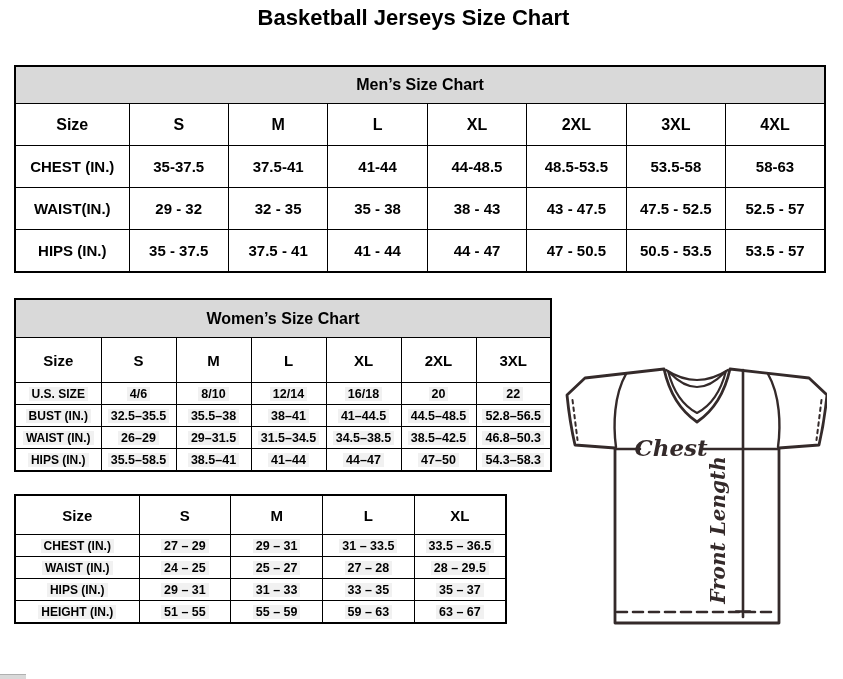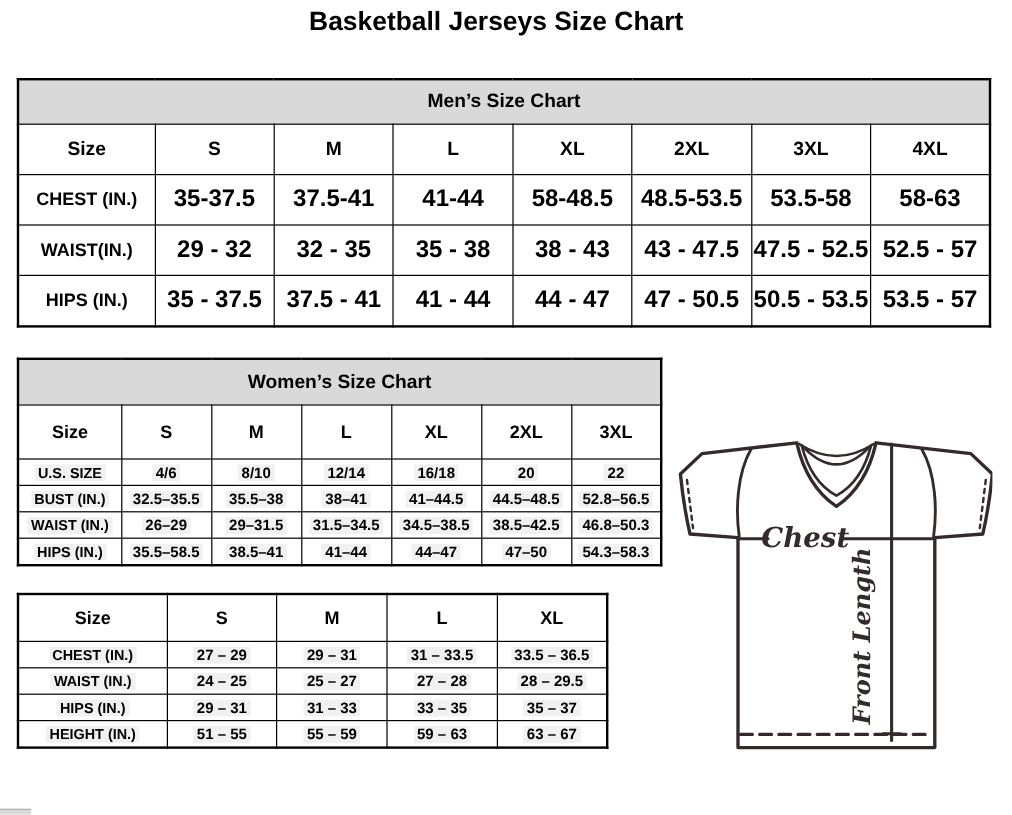--- a/index.html
+++ b/index.html
@@ -13,21 +13,21 @@
               background:#fff; border:2px solid #000;padding-left:16px; }
   .tbl th, .tbl td { border:1.5px solid #000; text-align:center; vertical-align:middle;
                      color:#000; padding:0; font-weight:bold; overflow:hidden; }
   .tbl tr.band th { background:#d9d9d9; font-size:16px; }
 
   
   .men { left:14px; top:65px; width:812px; }
   .men tr.band th  { height:36px; }
   .men tr.sizes th { height:41px; font-size:16px; }
   .men tr.data th  { height:41px; font-size:15px; }
-  .men tr.data td  { font-size:20px; }
+  .men tr.data td  { font-size:15px; }
 
   
   .women { left:14px; top:298px; width:538px; }
   .women tr.band th  { height:37px; }
   .women tr.sizes th { height:44px; font-size:15px; }
   .women tr.data th  { height:21px; font-size:12px; }
   .women tr.data td  { font-size:12.5px; }
 
   
   .youth { left:14px; top:494px; width:493px; }
@@ -76,21 +76,21 @@
       <th>XL</th>
       <th>2XL</th>
       <th>3XL</th>
       <th>4XL</th>
     </tr>
     <tr class="data">
       <th>CHEST (IN.)</th>
       <td>35-37.5</td>
       <td>37.5-41</td>
       <td>41-44</td>
-      <td>58-48.5</td>
+      <td>44-48.5</td>
       <td>48.5-53.5</td>
       <td>53.5-58</td>
       <td>58-63</td>
     </tr>
     <tr class="data">
       <th>WAIST(IN.)</th>
       <td>29 - 32</td>
       <td>32 - 35</td>
       <td>35 - 38</td>
       <td>38 - 43</td>

